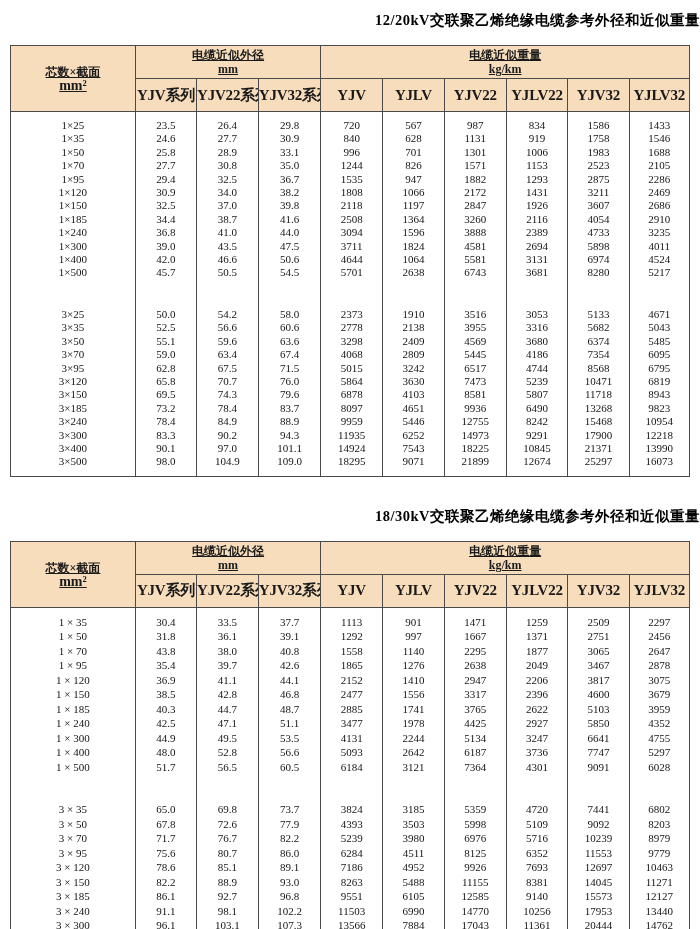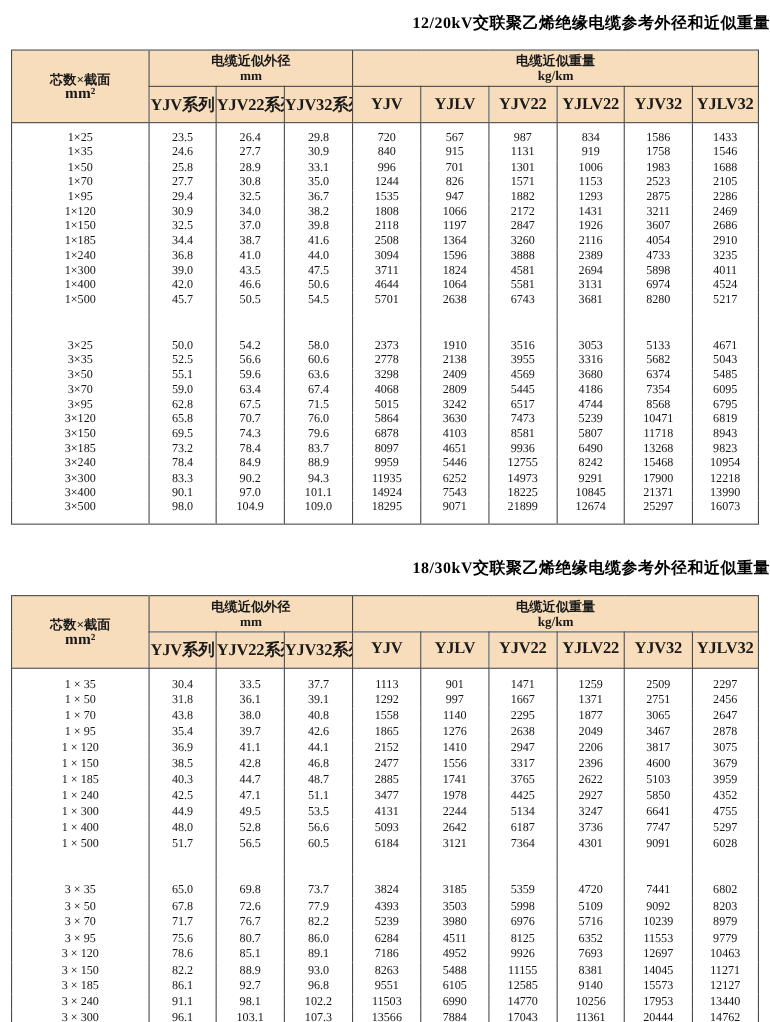--- a/index.html
+++ b/index.html
@@ -29,21 +29,21 @@
     border-left:1px solid var(--border);
     border-right:1px solid var(--border);
     text-align:center;vertical-align:middle;
   }
   .ctable thead th{
     background:var(--header-bg);
     border-bottom:1px solid var(--border);
     font-size:12px;font-weight:bold;color:#1a1a1a;
     padding:2px 0;
   }
-  .ctable thead tr.group-row th{height:24px;}
+  .ctable thead tr.group-row th{height:24px;text-decoration:underline;}
   .ctable thead tr.sub-row th{
     height:33px;white-space:nowrap;overflow:hidden;
     font-size:15px;letter-spacing:-.2px;
   }
   .ctable th.spec-th{height:69px;}
   .hdr-line{line-height:14px;}
   .spec-unit{line-height:13px;font-size:14px;}
   .ctable tbody td{
     font-size:11px;line-height:13.4px;
     padding:0;white-space:nowrap;
@@ -110,21 +110,21 @@
         <td>834</td>
         <td>1586</td>
         <td>1433</td>
       </tr>
       <tr>
         <td>1×35</td>
         <td>24.6</td>
         <td>27.7</td>
         <td>30.9</td>
         <td>840</td>
-        <td>915</td>
+        <td>628</td>
         <td>1131</td>
         <td>919</td>
         <td>1758</td>
         <td>1546</td>
       </tr>
       <tr>
         <td>1×50</td>
         <td>25.8</td>
         <td>28.9</td>
         <td>33.1</td>

